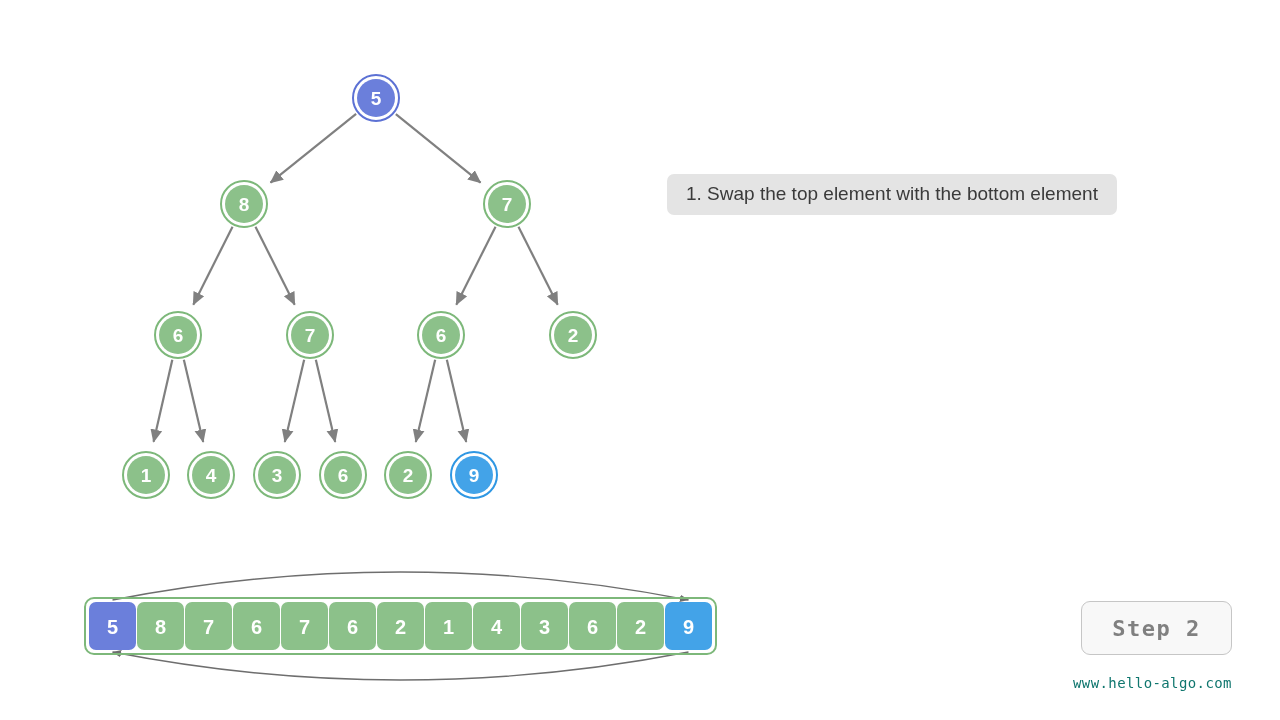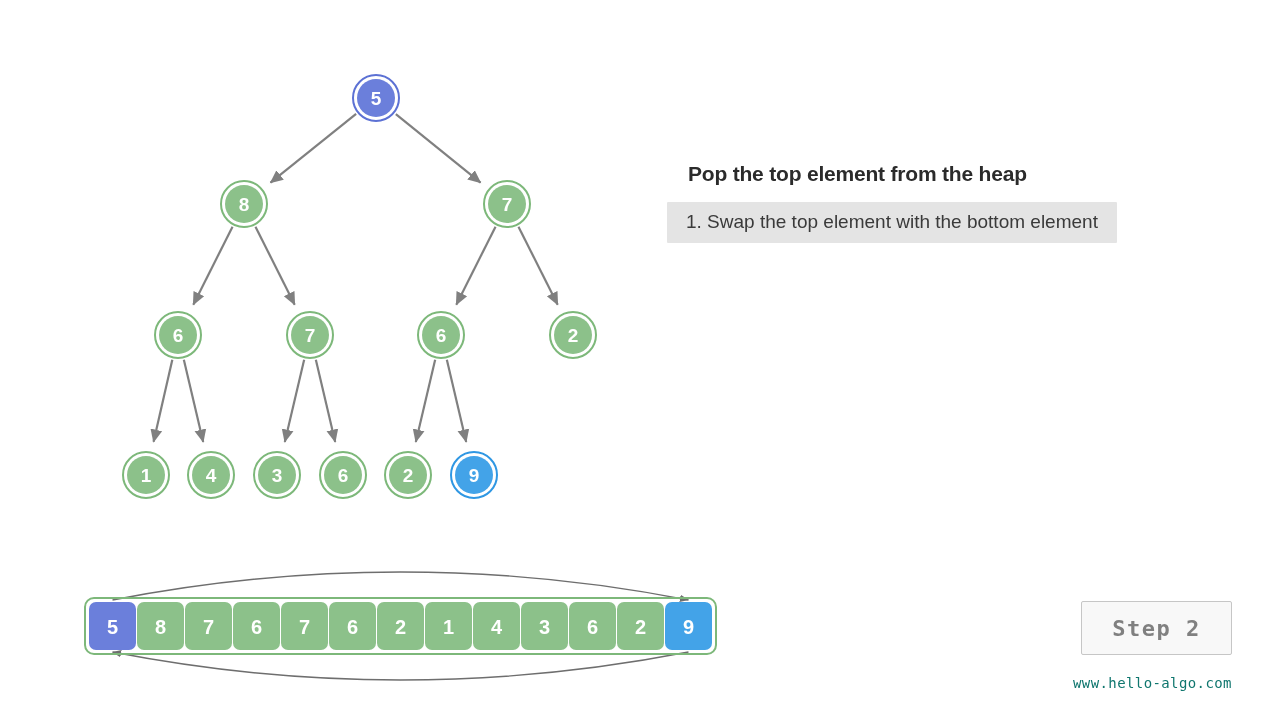--- a/index.html
+++ b/index.html
@@ -36,39 +36,39 @@
     letter-spacing: -0.2px;
     line-height: 28px;
     margin: 0;
     white-space: nowrap;
   }
   #panel-step-box {
     margin-top: 14px;
     margin-left: -21px;
     display: inline-block;
     background: #e4e4e4;
-    border-radius: 1px;
+    border-radius: 7px;
     padding: 9px 19px 10px 19px;
   }
   #panel-step-text {
     font-size: 19px;
     color: #3a3a3a;
     line-height: 22px;
     white-space: nowrap;
   }
 
   
   #step-badge {
     position: absolute;
     left: 1081px;
     top: 601px;
     width: 149px;
     height: 52px;
     border: 1px solid #c6c6c6;
-    border-radius: 2px;
+    border-radius: 9px;
     background: #f8f8f8;
     display: flex;
     align-items: center;
     justify-content: center;
   }
   #step-badge-text {
     font-family: "DejaVu Sans Mono", monospace;
     font-size: 22px;
     font-weight: bold;
     color: #808080;
@@ -267,21 +267,20 @@
           <text x="640.5" y="626.5" class="cell-label">2</text>
         </g>
         <g>
           <rect x="665" y="602" width="47" height="48" rx="7" fill="#43a3e8"></rect>
           <text x="688.5" y="626.5" class="cell-label">9</text>
         </g>
       </g>
   </svg>
 
   <div id="info-panel">
-    <div id="panel-title">Pop the top element from the heap</div>
     <div id="panel-step-box">
       <span id="panel-step-text">1. Swap the top element with the bottom element</span>
     </div>
   </div>
 
   <div id="step-badge">
     <span id="step-badge-text">Step 2</span>
   </div>
 
   <div id="watermark">www.hello-algo.com</div>

